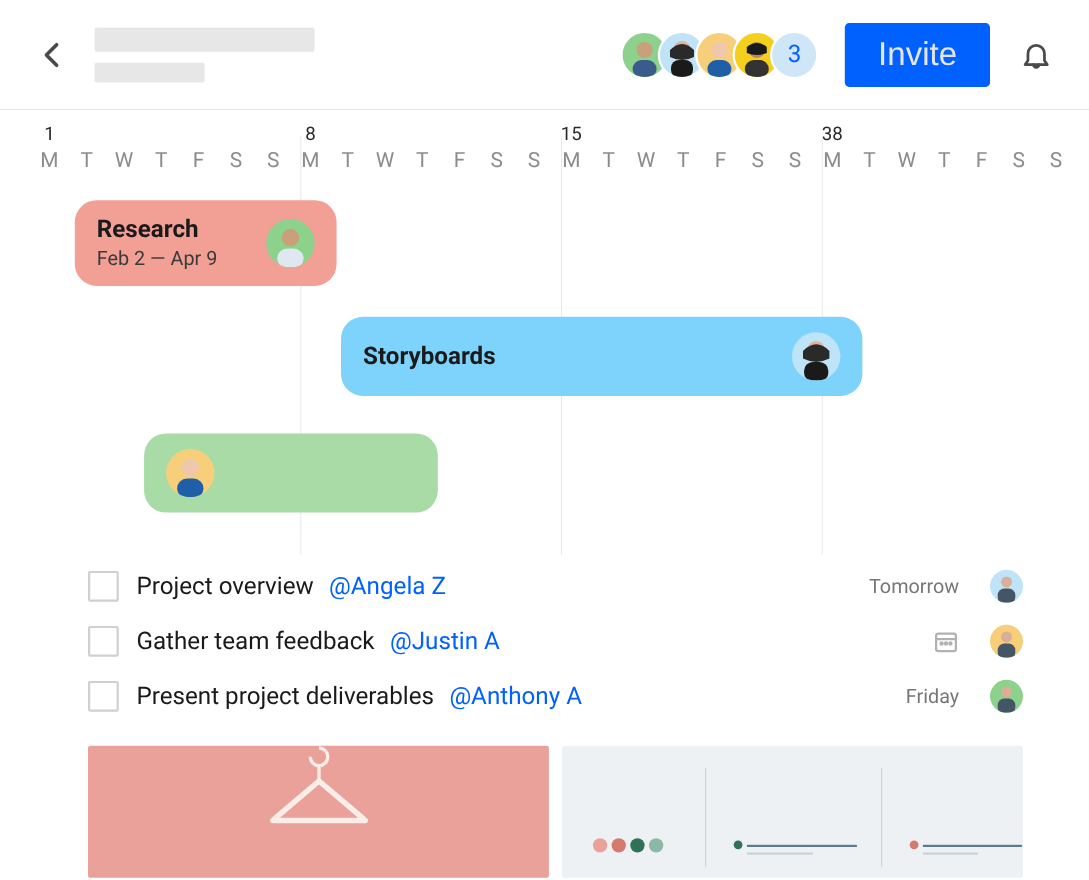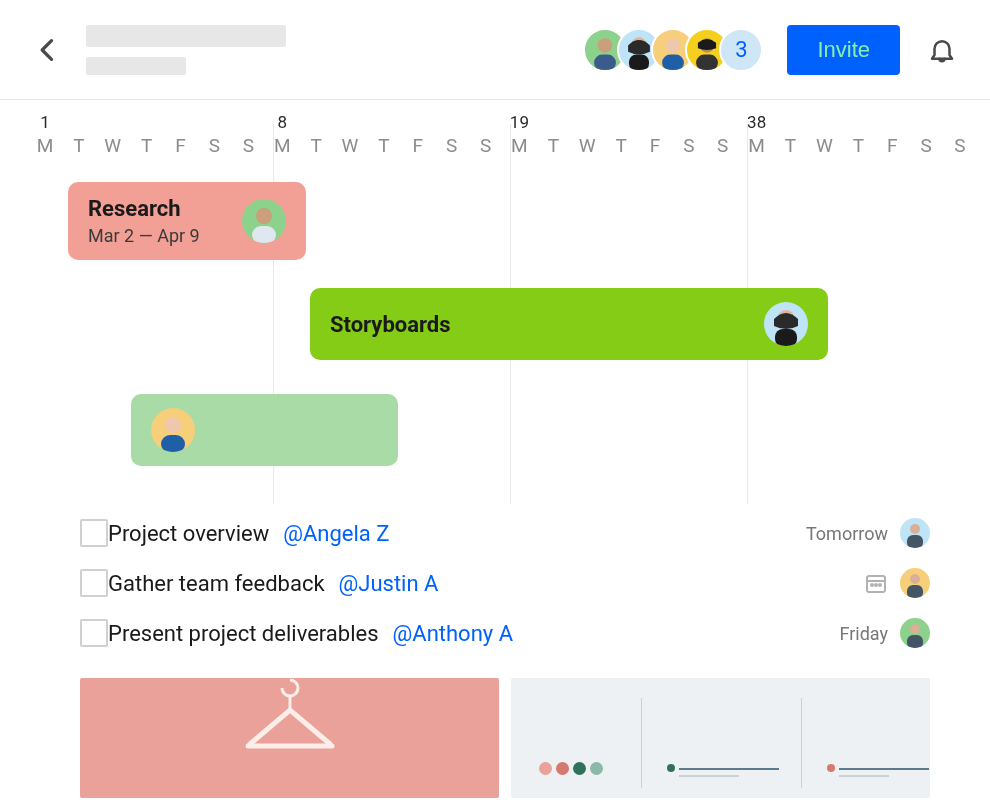--- a/index.html
+++ b/index.html
@@ -53,22 +53,22 @@
     .avatar:first-child { margin-left: 0; }
     .avatar svg { width: 100%; height: 100%; }
     .avatar.more {
       background: #cfe6f7;
       color: #0061fe;
       font-size: 22px;
       font-weight: 400;
     }
     .invite-btn {
       background: #0061fe;
-      color: #86efac;
-      font-size: 22px;
+      color: #e5e5e5;
+      font-size: 30px;
       font-weight: 400;
       border: none;
       border-radius: 4px;
       padding: 12px 30px;
       margin-left: 24px;
       cursor: pointer;
     }
     .bell {
       margin-left: 22px;
       width: 40px; height: 40px;
@@ -109,45 +109,46 @@
     }
     .gridline {
       position: absolute;
       top: -50px;
       width: 1px;
       background: #e9e9e9;
       height: 380px;
     }
     .gantt-bar {
       position: absolute;
-      border-radius: 10px;
+      border-radius: 20px;
       padding: 14px 20px;
       display: flex;
       align-items: center;
     }
     .gantt-text { flex: 1; }
     .gantt-title { font-size: 22px; font-weight: 700; color: #1a1a1a; }
     .gantt-date { font-size: 18px; color: #3a3a3a; margin-top: 4px; }
     .gantt-avatar {
       width: 44px; height: 44px; border-radius: 50%;
       overflow: hidden;
       flex-shrink: 0;
     }
     .bar-research { background: #f2a095; left: 68px; top: 8px; width: 238px; }
-    .bar-storyboards { background: #84cc16; left: 310px; top: 114px; width: 518px; }
+    .bar-storyboards { background: #7dd3fc; left: 310px; top: 114px; width: 474px; }
     .bar-strategy { background: #a9dba6; left: 131px; top: 220px; width: 267px; }
     
     .tasks {
       padding: 0 60px 0 80px;
       margin-top: 4px;
     }
     .task-row {
       display: flex;
       align-items: center;
       padding: 10px 0;
+      gap: 16px;
     }
     .checkbox {
       width: 28px; height: 28px;
       border: 2px solid #d0d0d0;
       border-radius: 2px;
       cursor: pointer;
       flex-shrink: 0;
     }
     .task-text {
       font-size: 22px;
@@ -335,21 +336,21 @@
       </div>
       <div class="day-col">
         <div class="day-num"></div>
         <div class="day-letter">S</div>
       </div>
       <div class="day-col">
         <div class="day-num"></div>
         <div class="day-letter">S</div>
       </div>
       <div class="day-col">
-        <div class="day-num">19</div>
+        <div class="day-num">15</div>
         <div class="day-letter">M</div>
       </div>
       <div class="day-col">
         <div class="day-num"></div>
         <div class="day-letter">T</div>
       </div>
       <div class="day-col">
         <div class="day-num"></div>
         <div class="day-letter">W</div>
       </div>
@@ -399,21 +400,21 @@
       </div>
     </div>
   <div class="gantt-area">
     <div class="gridline" style="left:273px"></div>
     <div class="gridline" style="left:510px"></div>
     <div class="gridline" style="left:747px"></div>
 
     <div class="gantt-bar bar-research">
       <div class="gantt-text">
         <div class="gantt-title">Research</div>
-        <div class="gantt-date">Mar 2 — Apr 9</div>
+        <div class="gantt-date">Feb 2 — Apr 9</div>
       </div>
       <div class="gantt-avatar" style="background:#8cd18c">
         <svg viewBox="0 0 44 44">
             <circle cx="22" cy="17" r="8" fill="#c9a07a"></circle>
             <rect x="10" y="27" width="24" height="18" rx="9" fill="#dfe8f0"></rect>
           </svg>
       </div>
     </div>
 
     <div class="gantt-bar bar-storyboards">

